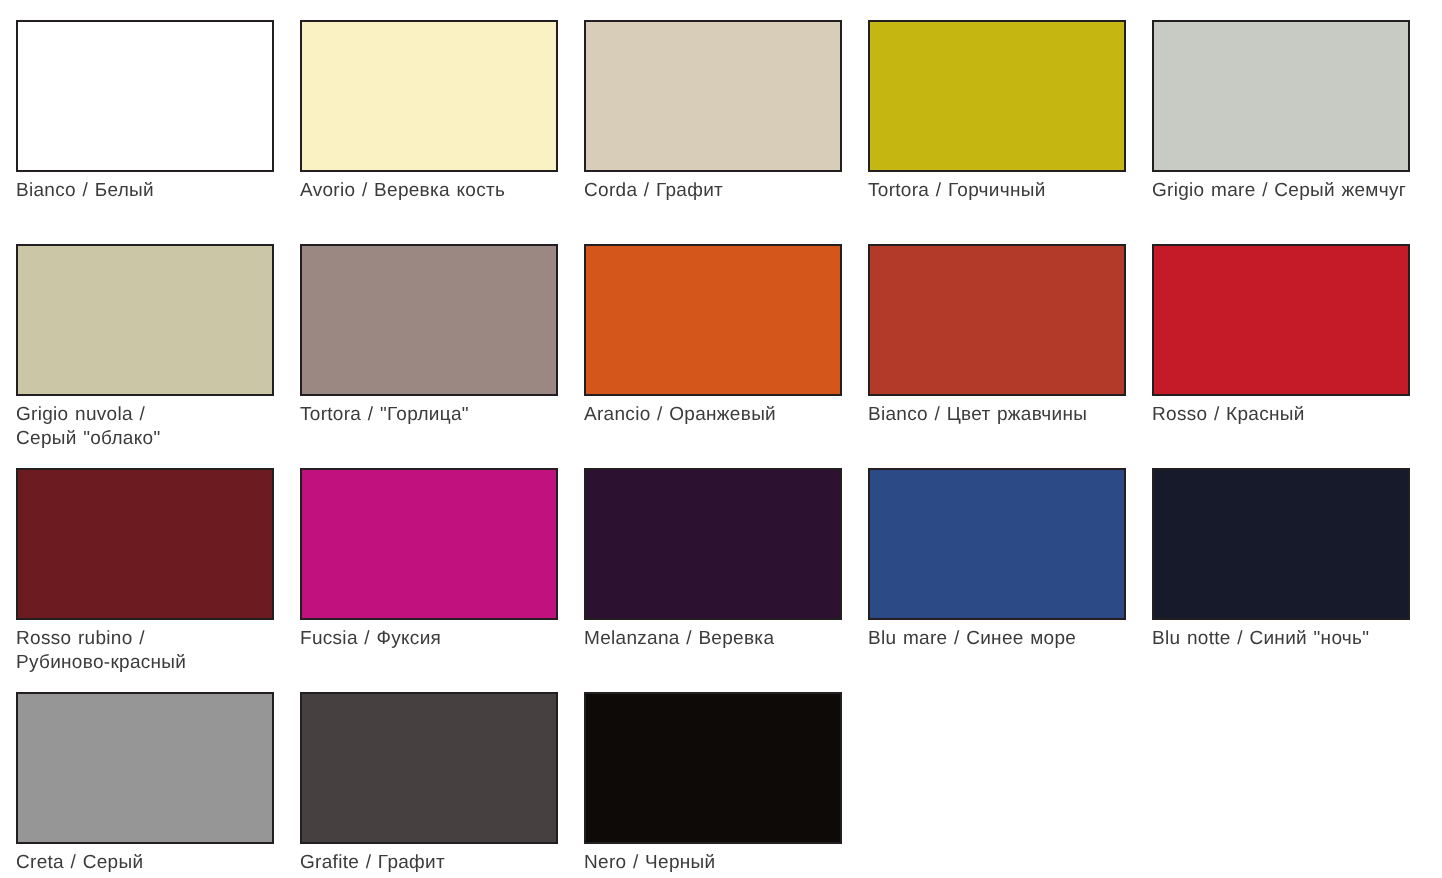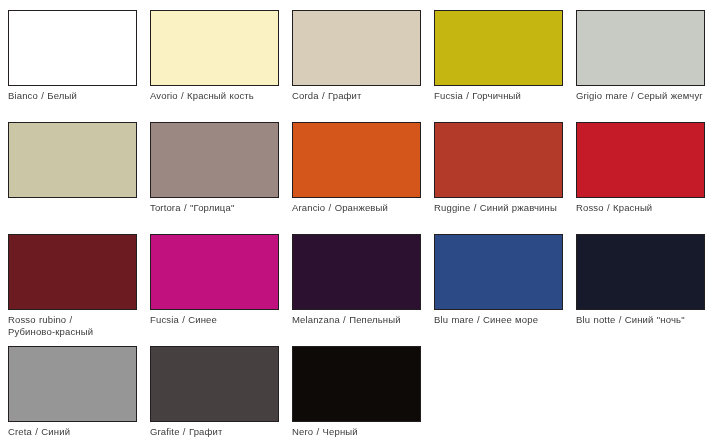--- a/index.html
+++ b/index.html
@@ -54,77 +54,79 @@
 </head>
 <body>
 
 <div id="swatch-grid">
     <div class="swatch-cell">
       <div class="swatch-chip" style="background-color: rgb(255, 255, 255);"></div>
       <div class="swatch-label">Bianco / Белый</div>
     </div>
     <div class="swatch-cell">
       <div class="swatch-chip" style="background-color: rgb(251, 242, 196);"></div>
-      <div class="swatch-label">Avorio / Красный кость</div>
+      <div class="swatch-label">Avorio / Веревка кость</div>
     </div>
     <div class="swatch-cell">
       <div class="swatch-chip" style="background-color: rgb(215, 205, 184);"></div>
       <div class="swatch-label">Corda / Графит</div>
     </div>
     <div class="swatch-cell">
       <div class="swatch-chip" style="background-color: rgb(197, 182, 18);"></div>
-      <div class="swatch-label">Fucsia / Горчичный</div>
+      <div class="swatch-label">Tortora / Горчичный</div>
     </div>
     <div class="swatch-cell">
       <div class="swatch-chip" style="background-color: rgb(199, 203, 195);"></div>
       <div class="swatch-label">Grigio mare / Серый жемчуг</div>
     </div>
     <div class="swatch-cell">
       <div class="swatch-chip" style="background-color: rgb(203, 198, 165);"></div>
+      <div class="swatch-label">Grigio nuvola /
+Серый "облако"</div>
     </div>
     <div class="swatch-cell">
       <div class="swatch-chip" style="background-color: rgb(156, 136, 131);"></div>
       <div class="swatch-label">Tortora / "Горлица"</div>
     </div>
     <div class="swatch-cell">
       <div class="swatch-chip" style="background-color: rgb(213, 86, 27);"></div>
       <div class="swatch-label">Arancio / Оранжевый</div>
     </div>
     <div class="swatch-cell">
       <div class="swatch-chip" style="background-color: rgb(179, 58, 41);"></div>
-      <div class="swatch-label">Ruggine / Синий ржавчины</div>
+      <div class="swatch-label">Bianco / Цвет ржавчины</div>
     </div>
     <div class="swatch-cell">
       <div class="swatch-chip" style="background-color: rgb(197, 26, 39);"></div>
       <div class="swatch-label">Rosso / Красный</div>
     </div>
     <div class="swatch-cell">
       <div class="swatch-chip" style="background-color: rgb(108, 28, 33);"></div>
       <div class="swatch-label">Rosso rubino /
 Рубиново-красный</div>
     </div>
     <div class="swatch-cell">
       <div class="swatch-chip" style="background-color: rgb(193, 17, 127);"></div>
-      <div class="swatch-label">Fucsia / Синее</div>
+      <div class="swatch-label">Fucsia / Фуксия</div>
     </div>
     <div class="swatch-cell">
       <div class="swatch-chip" style="background-color: rgb(44, 18, 48);"></div>
-      <div class="swatch-label">Melanzana / Пепельный</div>
+      <div class="swatch-label">Melanzana / Веревка</div>
     </div>
     <div class="swatch-cell">
       <div class="swatch-chip" style="background-color: rgb(44, 75, 134);"></div>
       <div class="swatch-label">Blu mare / Синее море</div>
     </div>
     <div class="swatch-cell">
       <div class="swatch-chip" style="background-color: rgb(22, 26, 42);"></div>
       <div class="swatch-label">Blu notte / Синий "ночь"</div>
     </div>
     <div class="swatch-cell">
       <div class="swatch-chip" style="background-color: rgb(150, 150, 150);"></div>
-      <div class="swatch-label">Creta / Синий</div>
+      <div class="swatch-label">Creta / Серый</div>
     </div>
     <div class="swatch-cell">
       <div class="swatch-chip" style="background-color: rgb(70, 65, 64);"></div>
       <div class="swatch-label">Grafite / Графит</div>
     </div>
     <div class="swatch-cell">
       <div class="swatch-chip" style="background-color: rgb(13, 10, 7);"></div>
       <div class="swatch-label">Nero / Черный</div>
     </div>
   </div>

